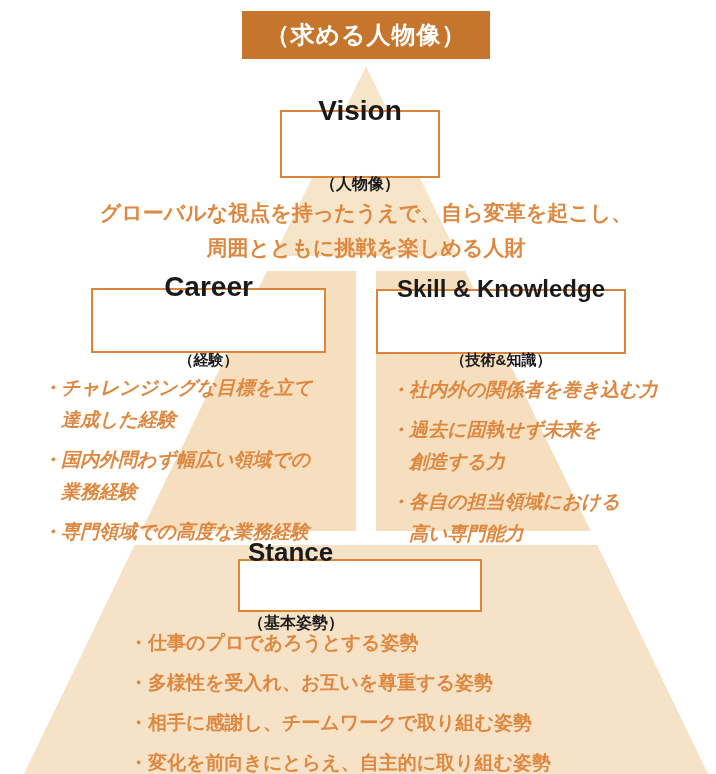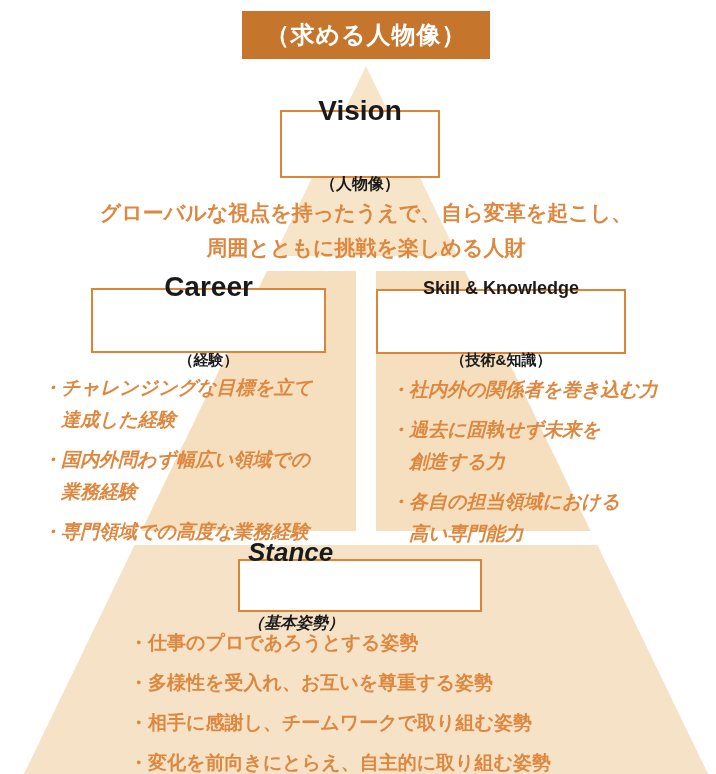--- a/index.html
+++ b/index.html
@@ -37,23 +37,23 @@
   .seg-bottom .tri{left:0;top:-479px;background:var(--pyramid-bottom);}
   
   .label-box{
     position:absolute;background:#ffffff;border:2px solid var(--box-border);
     display:flex;flex-direction:column;align-items:center;justify-content:center;
     text-align:center;color:#1a1a1a;gap:40px;
   }
   .vision-box{left:272px;top:102px;width:160px;height:68px;}
   .career-box{left:83px;top:280px;width:235px;height:65px;}
   .skill-box{left:368px;top:281px;width:250px;height:65px;}
-  .stance-box{left:230px;top:551px;width:244px;height:53px;align-items:baseline;font-style:italic;}
+  .stance-box{left:230px;top:551px;width:244px;height:53px;align-items:baseline;}
   .box-title{font-weight:bold;font-size:28px;line-height:30px;}
-  .skill-box .box-title{font-size:18px;line-height:27px;}
+  .skill-box .box-title{font-size:24px;line-height:27px;}
   .box-sub{font-weight:bold;font-size:15px;line-height:19px;}
   .vision-box .box-sub{font-size:16px;}
   .stance-box .box-title{font-size:26px;line-height:26px;}
   .stance-box .box-sub{font-size:16px;}
   
   .intro{
     position:absolute;left:0;top:183px;width:716px;text-align:center;
     color:var(--text-orange);font-weight:bold;font-size:21px;line-height:27px;
   }
   

